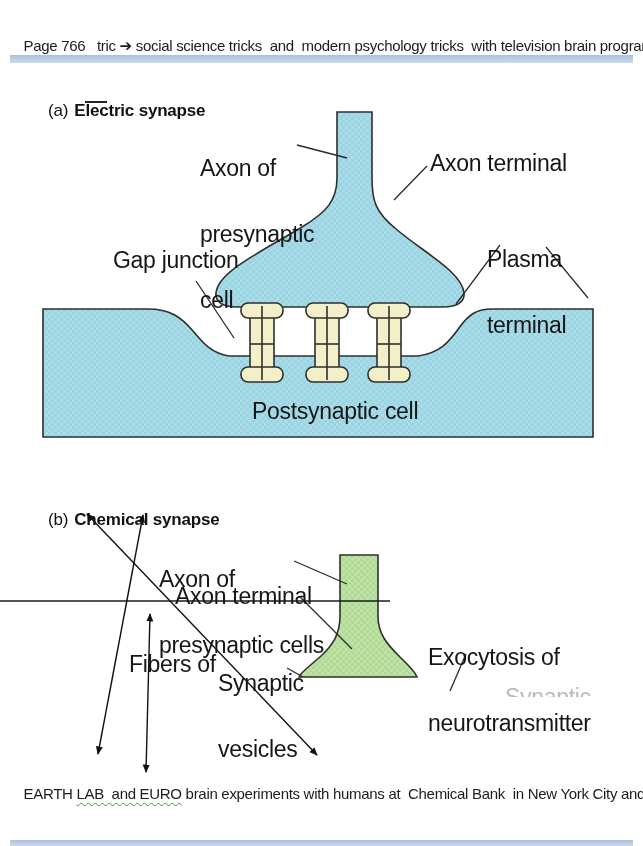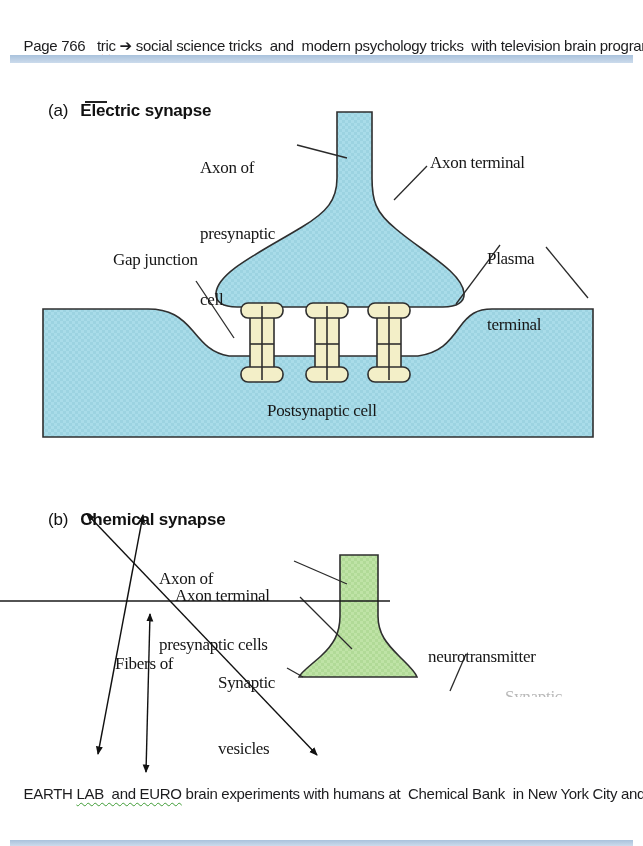--- a/index.html
+++ b/index.html
@@ -16,24 +16,24 @@
         text-decoration-thickness:1px;text-underline-offset:3px;}
   .sq-g{text-decoration:underline;text-decoration-style:wavy;text-decoration-color:#3f9c35;
         text-decoration-thickness:1px;text-underline-offset:3px;}
 
   .bar{position:absolute;left:10px;width:623px;z-index:2;
        background:linear-gradient(#a9c2dc,#ccdbec);}
 
   .fig-heading{position:absolute;font-size:17px;line-height:20px;color:#111;z-index:2;
                letter-spacing:-0.2px;white-space:pre;}
   .fig-heading .idx{font-weight:normal;}
-  .fig-heading .ttl{font-weight:bold;margin-left:12px;}
+  .fig-heading .ttl{font-weight:bold;margin-left:6px;}
 
-  .dlabel{position:absolute;font-size:17px;line-height:22px;letter-spacing:-0.3px;
-          color:#161616;z-index:2;white-space:pre;font-family:Liberation Serif, serif;}
+  .dlabel{position:absolute;font-size:23px;line-height:22px;letter-spacing:-0.3px;
+          color:#161616;z-index:2;white-space:pre;}
   .dlabel div{height:22px;}
   .clipped{color:#b9b9b9;height:11px;overflow:hidden;z-index:2;}
   .tric-underline{position:absolute;left:85px;top:101px;width:22px;height:2px;background:#222;z-index:2;}
 </style>
 </head>
 <body>
 
 <div id="page">
 
   <svg id="figsvg" width="643" height="846" viewBox="0 0 643 846">
@@ -116,37 +116,38 @@
     <div>Axon of</div>
     <div>presynaptic</div>
     <div>cell</div>
   </div>
   <div class="dlabel" style="left:430px;top:152px;">Axon terminal</div>
   <div class="dlabel" style="left:487px;top:204px;">
     <div>Plasma</div>
     <div>terminal</div>
   </div>
   <div class="dlabel" style="left:113px;top:249px;">Gap junction</div>
-  <div class="dlabel" style="left:267px;top:400px;">Postsynaptic cell</div>
+  <div class="dlabel" style="left:252px;top:400px;">Postsynaptic cell</div>
 
   <div class="fig-heading" style="left:30px;top:490px;">
     <span class="idx">(b)</span><span class="ttl">Chemical synapse</span>
   </div>
 
   <div class="dlabel" style="left:159px;top:524px;">
     <div>Axon of</div>
     <div>presynaptic cells</div>
   </div>
   <div class="dlabel" style="left:175px;top:585px;">Axon terminal</div>
   <div class="dlabel" style="left:218px;top:628px;">
     <div>Synaptic</div>
     <div>vesicles</div>
   </div>
-  <div class="dlabel" style="left:85px;top:653px;margin-left:30px;">Fibers of</div>
+  <div class="dlabel" style="left:99px;top:653px;margin-left:30px;">Fibers of</div>
   <div class="dlabel" style="left:428px;top:602px;">
+    <div>Exocytosis of</div>
     <div>neurotransmitter</div>
   </div>
   <div class="dlabel clipped" style="left:505px;top:686px;">Synaptic</div>
 
   <svg id="annotsvg" width="643" height="846" viewBox="0 0 643 846">
     <defs>
       <marker id="ah" markerWidth="9" markerHeight="8" refX="7.5" refY="3.5" orient="auto-start-reverse" markerUnits="userSpaceOnUse">
         <path d="M0,0 L8.5,3.5 L0,7 Z" fill="#111"></path>
       </marker>
     </defs>

